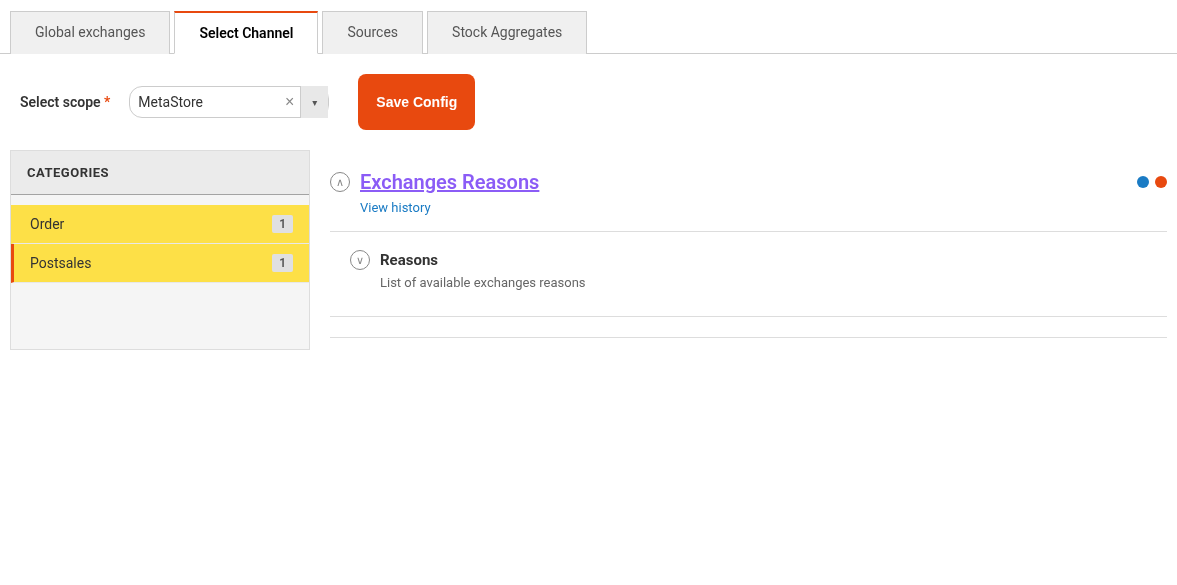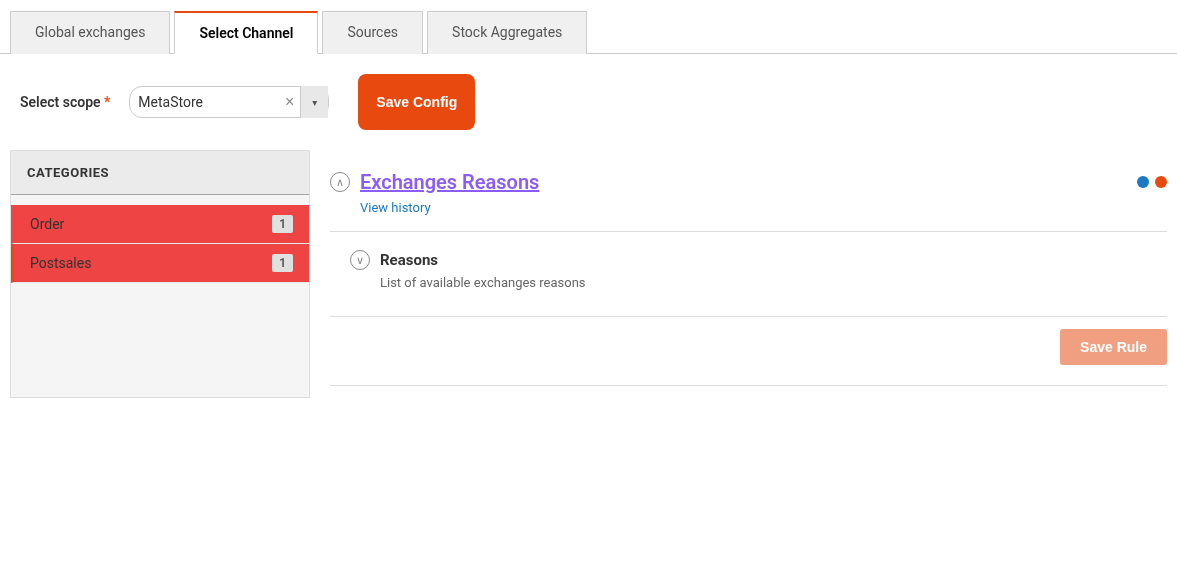--- a/index.html
+++ b/index.html
@@ -128,21 +128,21 @@
       background: #ebebeb;
     }
     .sidebar-spacer {
       height: 10px;
     }
     .sidebar-item {
       display: flex;
       align-items: center;
       justify-content: space-between;
       padding: 10px 16px;
-      background: #ef4444;
+      background: #fde047;
       cursor: pointer;
       border-bottom: 1px solid #e8e8e8;
       position: relative;
     }
     .sidebar-item.active {
       border-left: 3px solid #e8490f;
     }
     .sidebar-item:not(.active) {
       border-left: 3px solid transparent;
     }
@@ -314,18 +314,17 @@
     <div class="sub-section">
       <div class="sub-section-header">
         <span class="chevron-icon">∨</span>
         <span class="sub-section-title">Reasons</span>
       </div>
       <span class="sub-section-desc">List of available exchanges reasons</span>
     </div>
 
     <hr class="bottom-divider">
 
-    <button class="save-rule-btn">Save Rule</button>
 
     <hr class="bottom-divider" style="margin-top:20px;">
   </div>
 
 </div>
 
 </body></html>

